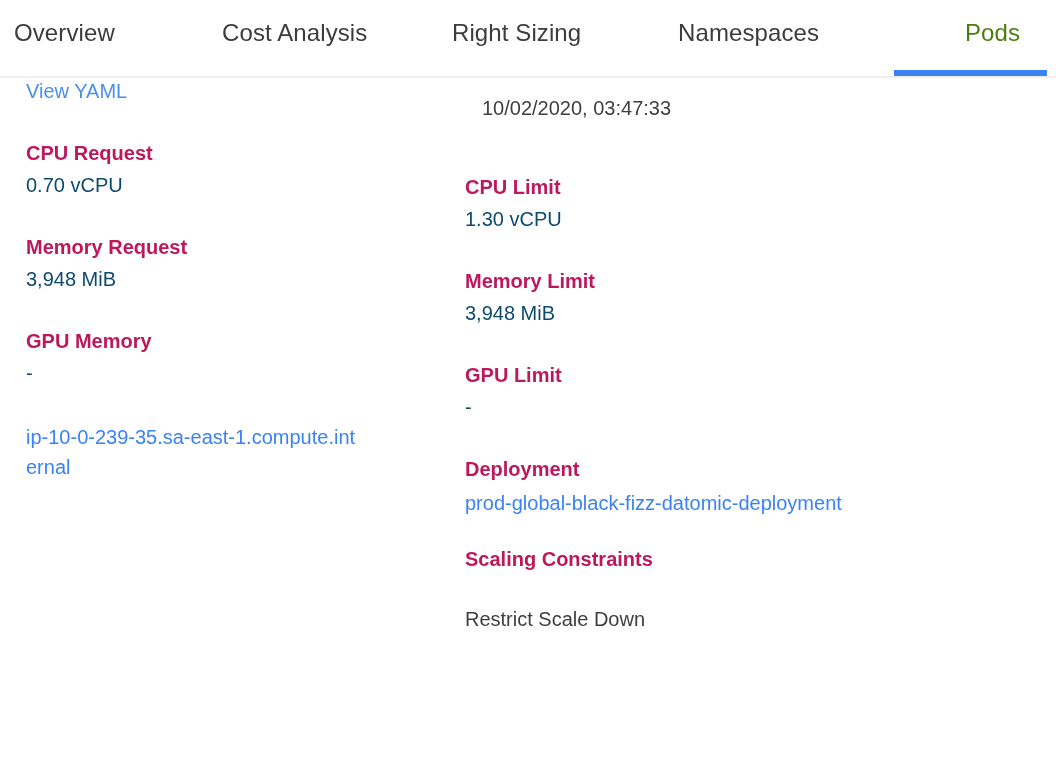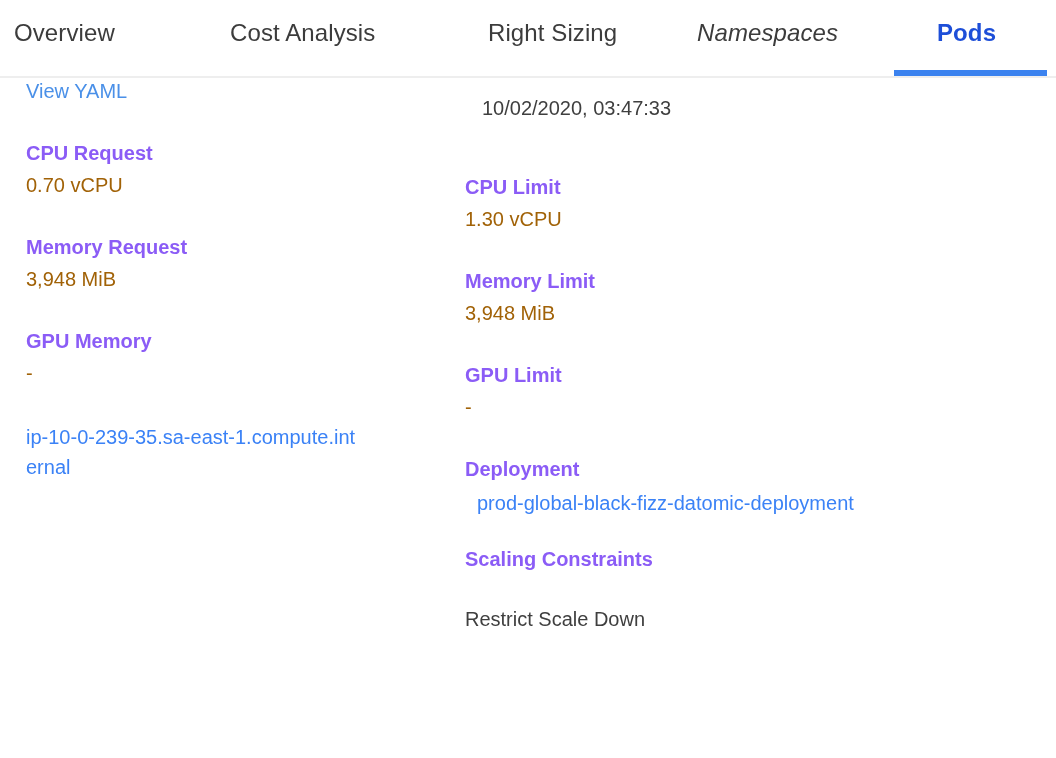--- a/index.html
+++ b/index.html
@@ -31,25 +31,25 @@
     top: 18px;
     font-size: 24px;
     line-height: 30px;
     color: #3c3c3c;
     white-space: nowrap;
     cursor: pointer;
     padding-bottom: 28px;
     letter-spacing: 0.1px;
   }
   .tab.t0 { left: 14px; }
-  .tab.t1 { left: 230px; }
-  .tab.t2 { left: 488px; }
-  .tab.t3 { left: 697px; font-style: italic; }
+  .tab.t1 { left: 222px; }
+  .tab.t2 { left: 452px; }
+  .tab.t3 { left: 678px; }
   .tab.t4 { left: 937px; }
-  .tab.active { color: #1d4ed8; font-weight: 700; }
+  .tab.active { color: #4d7c0f; font-weight: 400; margin-left: 28px; }
   .tab-underline {
     position: absolute;
     left: 894px;
     top: 70px;
     width: 153px;
     height: 6px;
     background: #3b82ef;
   }
 
   
@@ -63,40 +63,40 @@
   }
   .col-left  { left: 26px;  width: 420px; }
   .col-right { left: 465px; width: 420px; }
 
   .field { margin-bottom: 0; }
 
   .field-label {
     font-size: 20px;
     line-height: 26px;
     font-weight: bold;
-    color: #8b5cf6;
+    color: #be185d;
     margin: 0 0 6px 0;
     white-space: nowrap;
   }
   .field-value {
     font-size: 20px;
     line-height: 26px;
     font-weight: normal;
-    color: #a16207;
+    color: #0c4a6e;
     margin: 0;
   }
   .field-value.link {
     color: #3b82f6;
     cursor: pointer;
     max-width: 330px;
     overflow-wrap: break-word;
     word-break: break-all;
     line-height: 30px;
   }
-  .field-value.link.wide { max-width: 378px; margin-left: 12px; }
+  .field-value.link.wide { max-width: 378px; }
 
   .spacer-28 { height: 28px; }
   .spacer-36 { height: 36px; }
 
   .plain-line {
     font-size: 20px;
     line-height: 26px;
     color: #3f3f3f;
     margin: 0 0 22px 0;
   }

